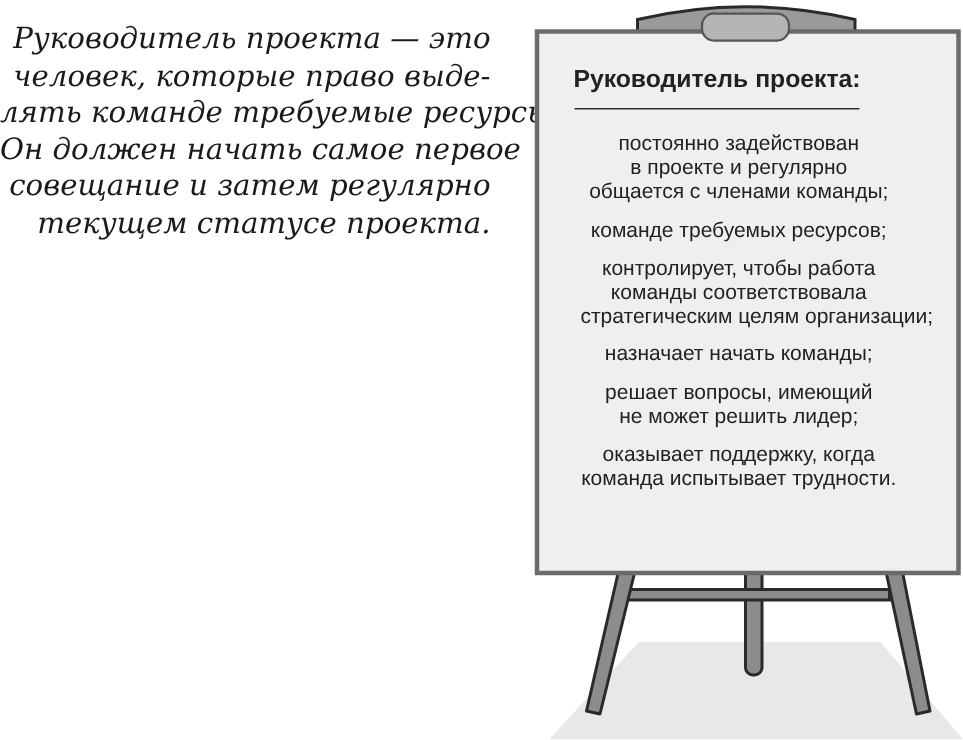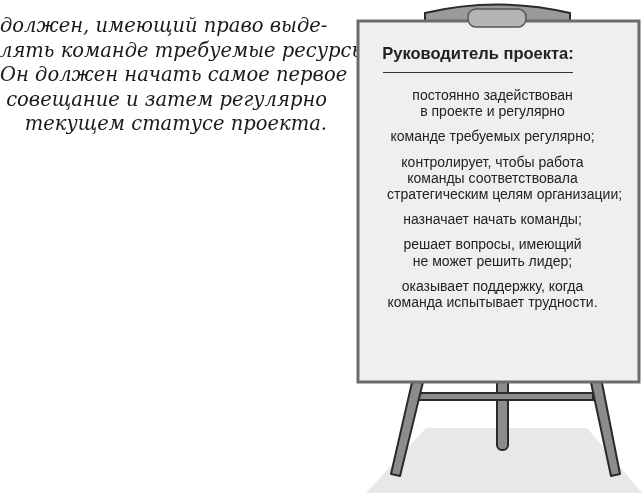--- a/index.html
+++ b/index.html
@@ -45,21 +45,22 @@
     font-size: 14px;
     line-height: 16.2px;
     margin-bottom: 9px;
   }
   .board-item .line { display: block; white-space: nowrap; padding-left: 29px; }
 </style>
 </head>
 <body>
 
 <div class="side-text">
-  <span class="line">должен, имеющий право выде-</span>
+  <span class="line">Руководитель проекта — это</span>
+  <span class="line">человек, которые право выде-</span>
   <span class="line">лять команде требуемые ресурсы.</span>
   <span class="line">Он должен начать самое первое</span>
   <span class="line">совещание и затем регулярно</span>
   <span class="line">текущем статусе проекта.</span>
 </div>
 
 <svg class="easel" viewBox="0 0 642 493" xmlns="http://www.w3.org/2000/svg">
 
   <polygon points="426,428 587,428 642,493 366,493" fill="#e8e8e8"></polygon>
 
@@ -78,23 +79,24 @@
   <rect x="468" y="9" width="58" height="18" rx="8" fill="#b5b5b5" stroke="#555" stroke-width="1.5"></rect>
 </svg>
 
 <div class="board-content">
   <div class="board-title">Руководитель проекта:</div>
   <div class="board-rule"></div>
   <div class="board-items">
     <div class="board-item">
       <span class="line">постоянно задействован</span>
       <span class="line">в проекте и регулярно</span>
+      <span class="line">общается с членами команды;</span>
     </div>
     <div class="board-item">
-      <span class="line">команде требуемых регулярно;</span>
+      <span class="line">команде требуемых ресурсов;</span>
     </div>
     <div class="board-item">
       <span class="line">контролирует, чтобы работа</span>
       <span class="line">команды соответствовала</span>
       <span class="line">стратегическим целям организации;</span>
     </div>
     <div class="board-item">
       <span class="line">назначает начать команды;</span>
     </div>
     <div class="board-item">

